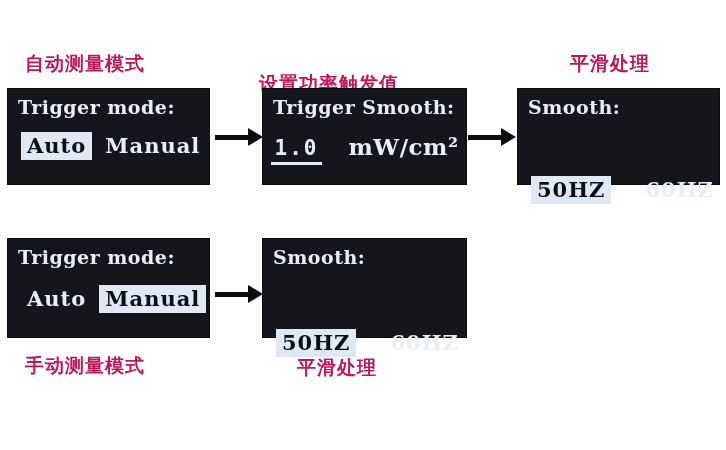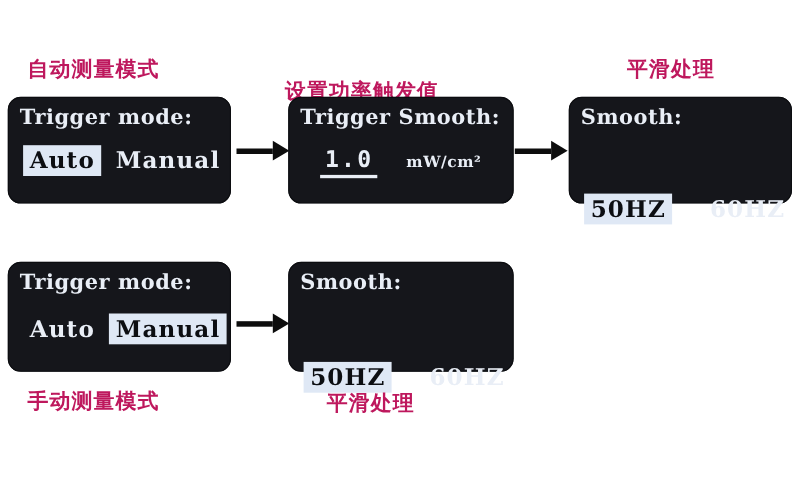--- a/index.html
+++ b/index.html
@@ -15,21 +15,21 @@
     font-size: 19px;
     font-weight: 700;
     color: #be185d;
     letter-spacing: 1px;
     white-space: nowrap;
     line-height: 28px;
   }
   .screen {
     position: absolute;
     background: #15161b;
-    border-radius: 12px;
+    border-radius: 0;
     color: #e9eef6;
     font-family: "DejaVu Serif", "Liberation Serif", serif;
     font-weight: 700;
     box-shadow: 0 0 0 1px #0c0d10 inset;
   }
   .screen-title {
     position: absolute;
     left: 11px; top: 8px;
     font-size: 19px;
     letter-spacing: 0.5px;
@@ -63,21 +63,21 @@
   }
   .value {
     font-family: "DejaVu Sans Mono", "Liberation Mono", monospace;
     font-weight: 700;
     font-size: 21px;
     letter-spacing: 2px;
     border-bottom: 3px solid #e9eef6;
     padding: 0 4px 2px;
   }
   .unit {
-    font-size: 14px;
+    font-size: 23px;
     letter-spacing: 0.5px;
   }
   .arrow {
     position: absolute;
     display: flex;
     align-items: center;
     width: 48px; height: 20px;
   }
   .arrow .shaft { flex: 1; height: 5px; background: #0d0d0d; }
   .arrow .head {

